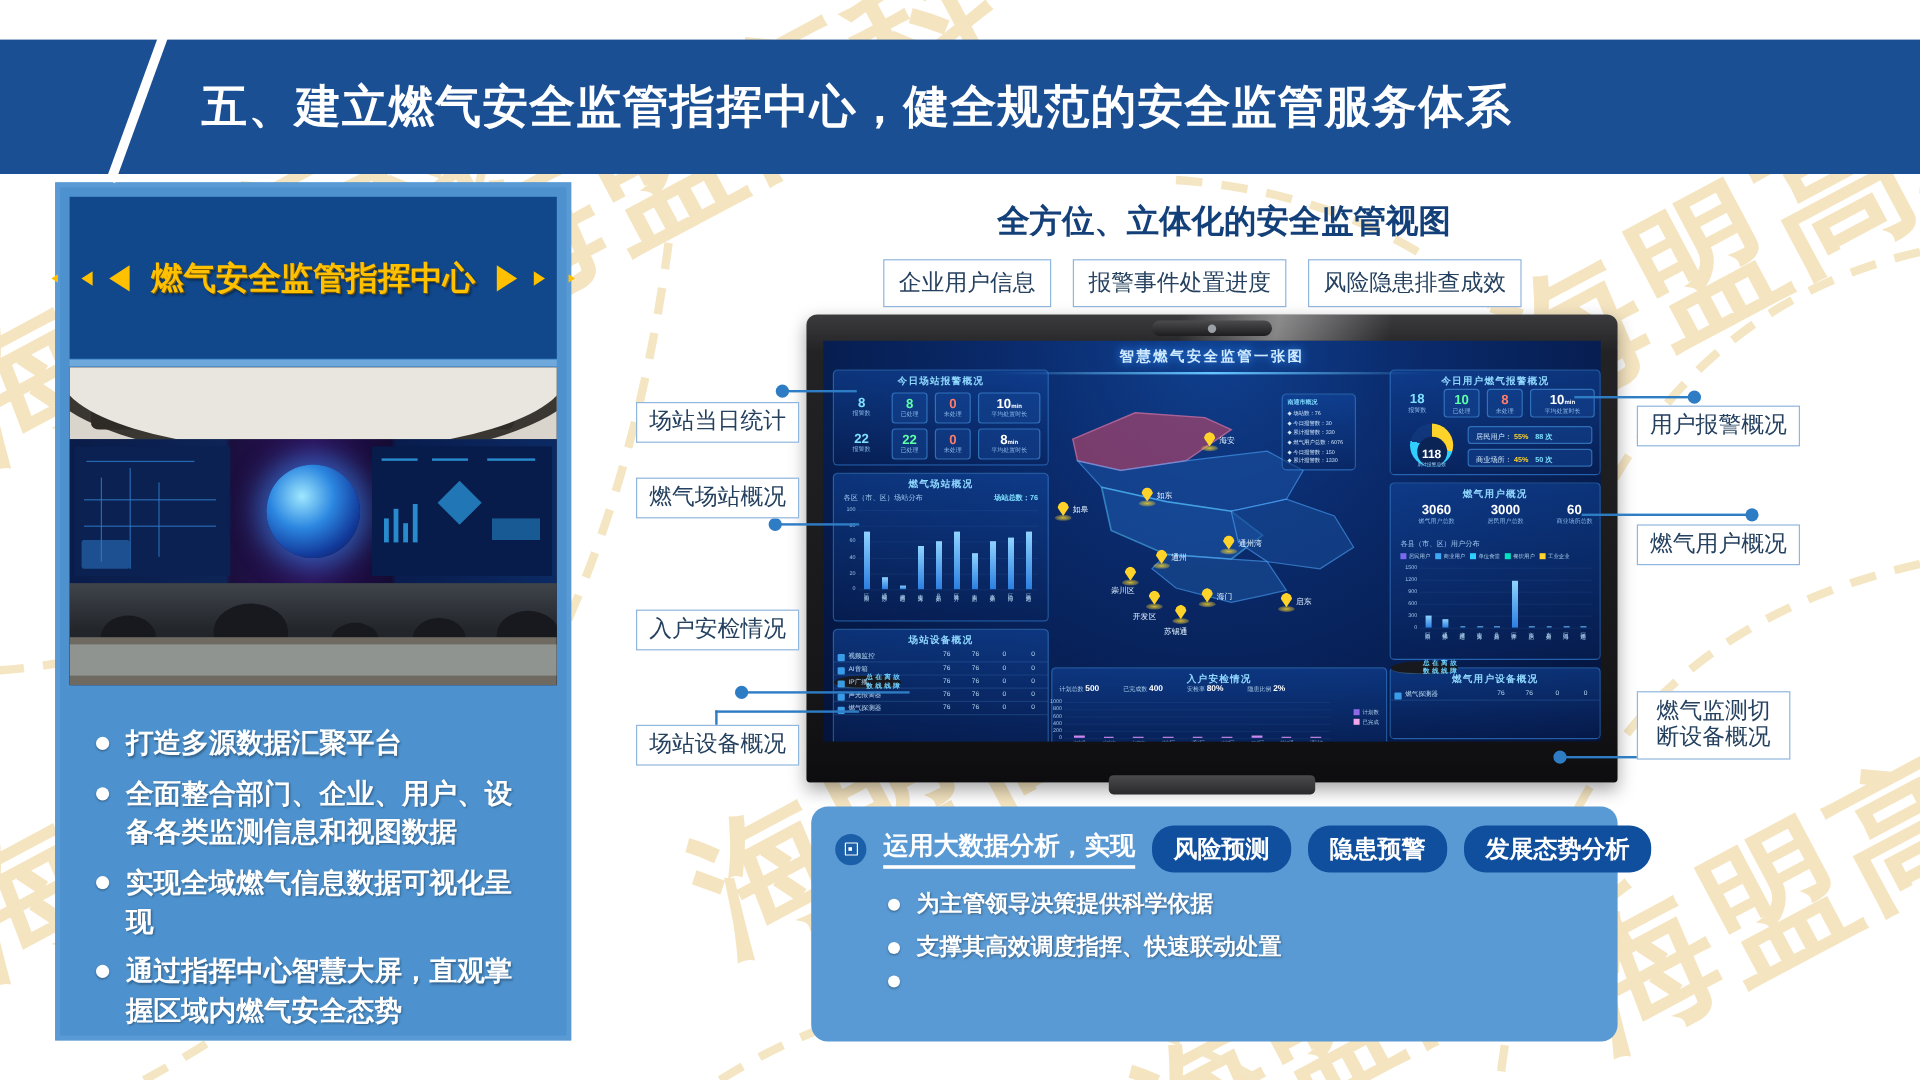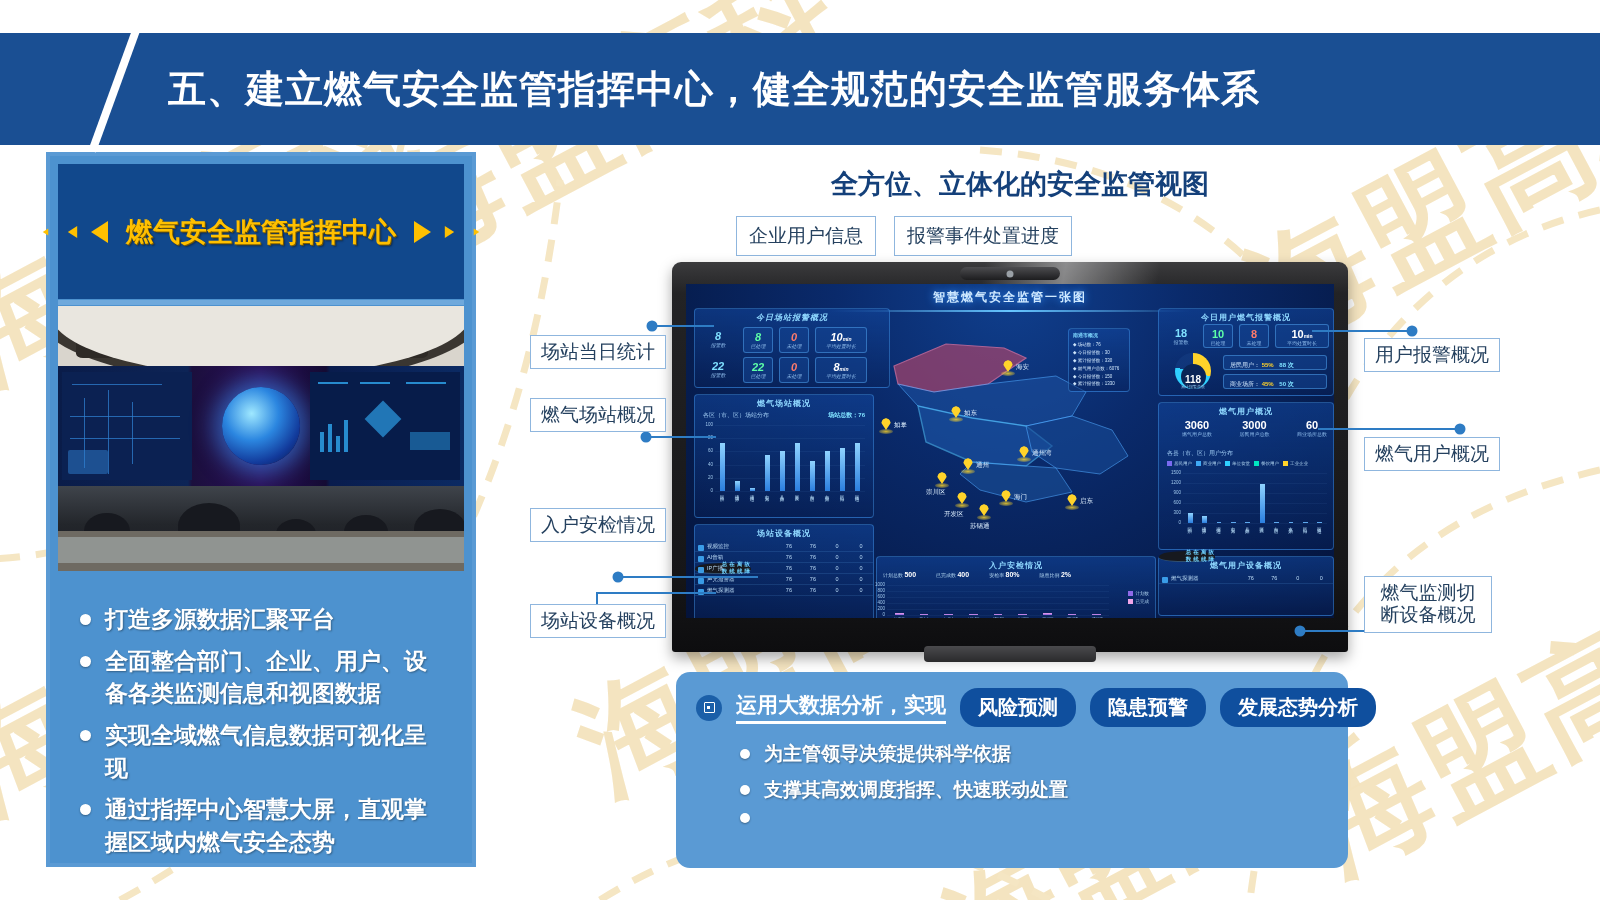--- a/index.html
+++ b/index.html
@@ -366,20 +366,21 @@
         <span class="btext">通过指挥中心智慧大屏，直观掌握区域内燃气安全态势</span>
       </li>
     </ul>
   </div>
 </div>
 
 <div class="right-title">全方位、立体化的安全监管视图</div>
 <div class="tagrow">
   <div class="tag">企业用户信息</div>
   <div class="tag">报警事件处置进度</div>
+  <div class="tag">风险隐患排查成效</div>
 </div>
 
 <div class="leader">
   <div class="ln" style="left:652px;top:325px;width:62px;height:2px;"></div>
   <div class="dot" style="left:652px;top:326px;"></div>
 </div>
 <div class="leader">
   <div class="ln" style="left:646px;top:436px;width:70px;height:2px;"></div>
   <div class="dot" style="left:646px;top:437px;"></div>
 </div>
@@ -416,21 +417,21 @@
 <div class="callout" style="left:1364px; top:576px; white-space:normal; width:128px;">燃气监测切断设备概况</div>
 
 <div class="monitor">
   <div class="mon-sheen"></div>
   <div class="mon-cam"></div>
   <div class="mon-stand"></div>
 
   <div class="screen">
     <div class="scr-title">智慧燃气安全监管一张图</div>
 
-    <div class="panel" style="left:8px;top:24px;width:196px;height:80px;font-style:italic;">
+    <div class="panel" style="left:8px;top:24px;width:180px;height:80px;">
       <div class="ptitle">今日场站报警概况</div>
       <div class="kpi-box" style="left:6px;top:18px;width:34px;height:26px;background:transparent;border:none;">
         <div class="kpi-n" style="color:#7fe0ff;">8</div>
         <div class="kpi-l">报警数</div>
       </div>
       <div class="kpi-box" style="left:48px;top:18px;width:30px;height:26px;">
         <div class="kpi-n" style="color:#5dffa8;">8</div>
         <div class="kpi-l">已处理</div>
       </div>
       <div class="kpi-box" style="left:84px;top:18px;width:30px;height:26px;">

